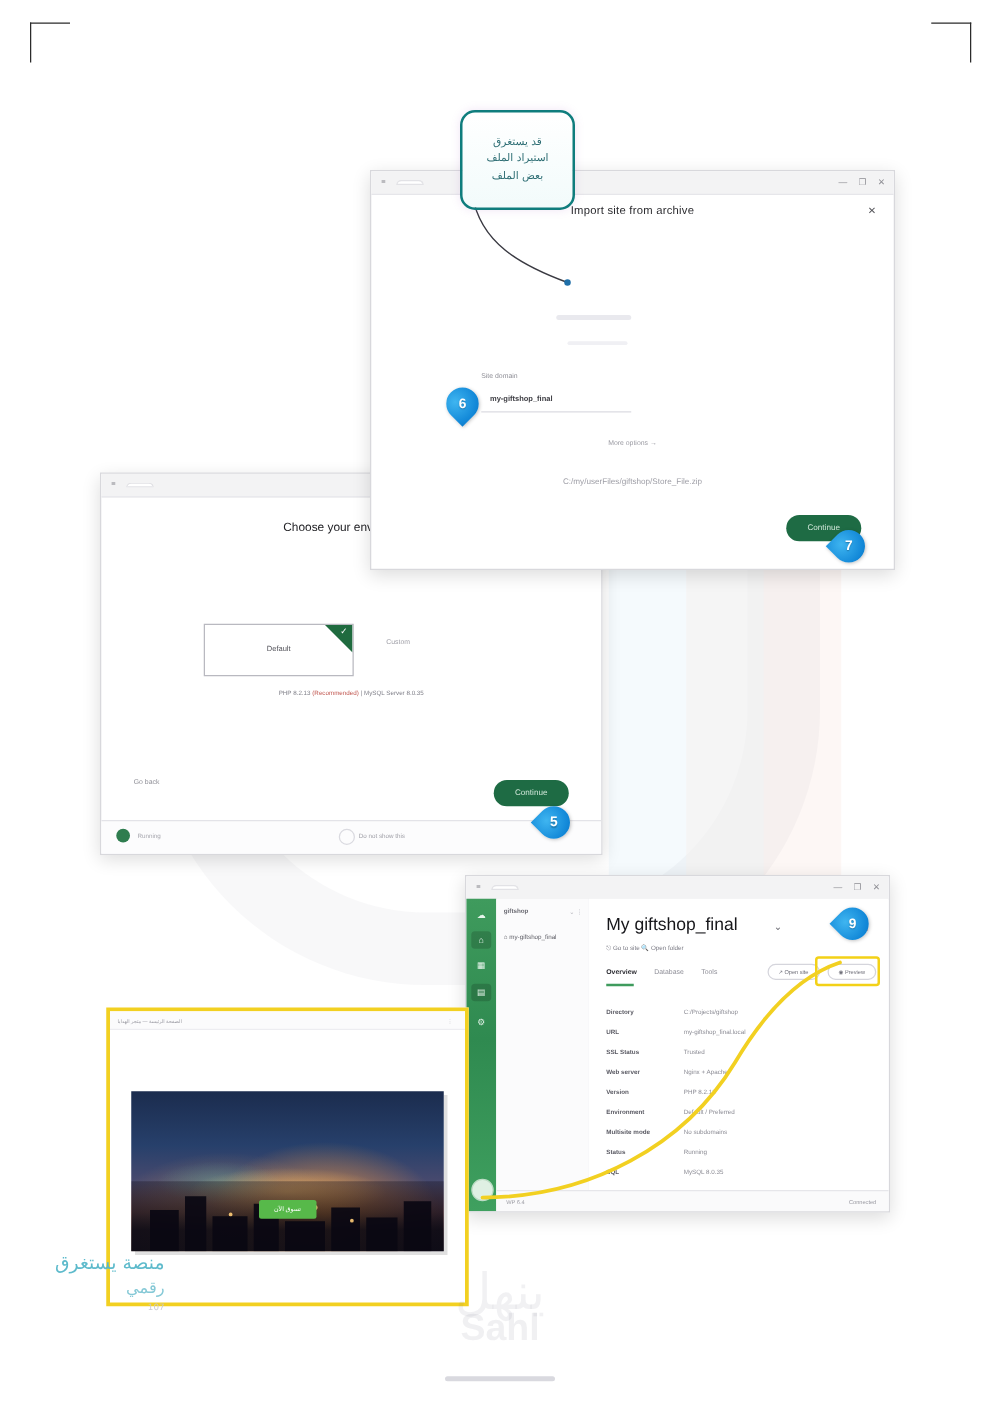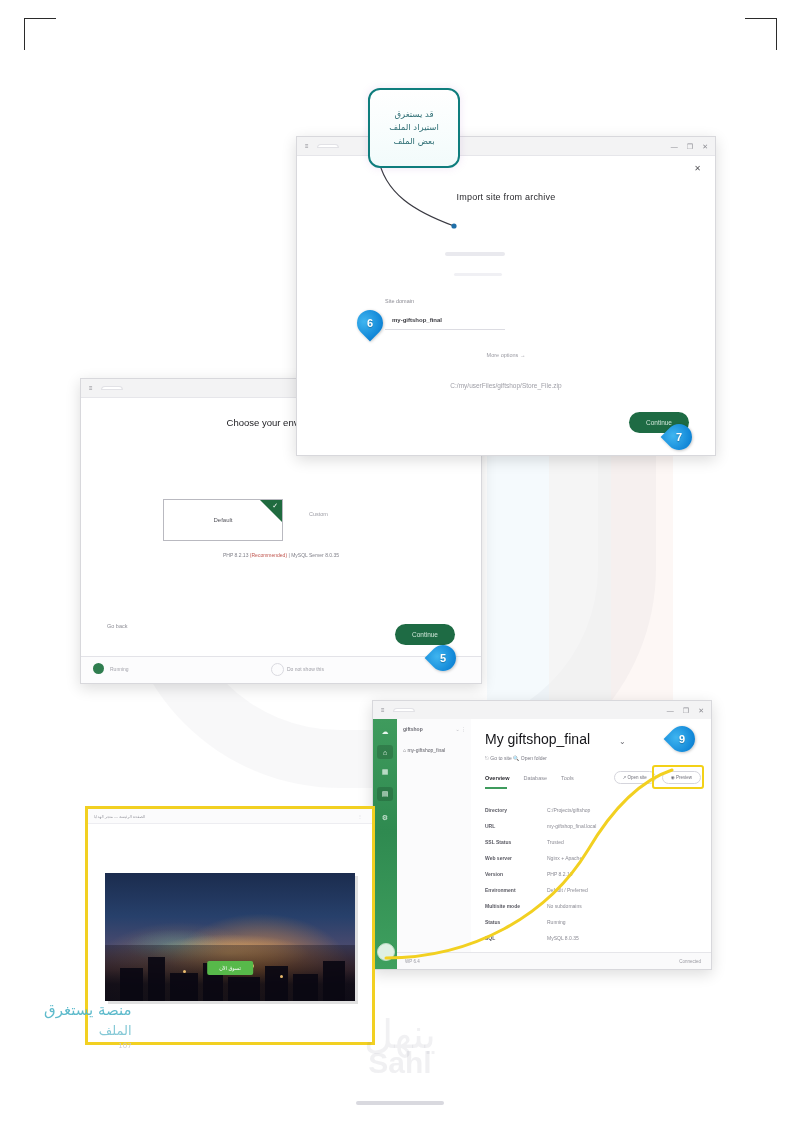--- a/index.html
+++ b/index.html
@@ -49,21 +49,21 @@
     background:#fff;border:1px solid #e2e2e6;border-radius:4px 4px 0 0;
     padding:1px 10px;font-size:5.5px;color:#9a9aa0;
   }
   .wctrl{position:absolute;right:7px;top:0;height:18px;display:flex;align-items:center;gap:9px;}
   .wctrl span{font-size:7px;color:#8e8e94;line-height:1;}
 
   
   #w-import{left:296px;top:136px;width:418px;height:318px;}
   #w-import .dlg-title{
     position:absolute;left:0;right:0;top:26px;text-align:center;
-    font-size:9px;color:#2a2a2e;letter-spacing:.2px;margin-top:29px;
+    font-size:9px;color:#2a2a2e;letter-spacing:.2px;
   }
   #w-import .dlg-close{
     position:absolute;right:14px;top:27px;font-size:8px;color:#55555a;
   }
   .ghost{background:#e9e9ee;border-radius:2px;}
   .ghost.soft{background:#f0f0f4;}
   #w-import .lbl-file{
     position:absolute;left:148px;top:115px;width:60px;height:4px;
   }
   #w-import .file-path{
@@ -515,21 +515,21 @@
     <span class="drop up"></span>
     <span class="num">5</span>
   </div>
   <div class="badge" id="b9">
     <span class="drop up"></span>
     <span class="num">9</span>
   </div>
 
   <div id="wm-left">
     <div>منصة يستغرق</div>
-    <div class="l2">الملف</div>
+    <div class="l2">رقمي</div>
     <div class="l3">107</div>
   </div>
 
   <div id="wm-brand">
     <div class="ar">ينهل</div>
     <div class="en">Sahl</div>
   </div>
 
   <div id="wm-foot"></div>
 

